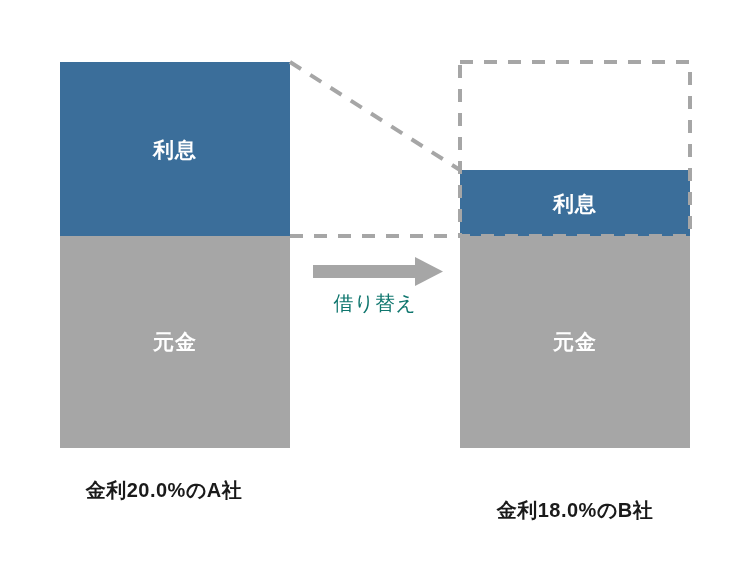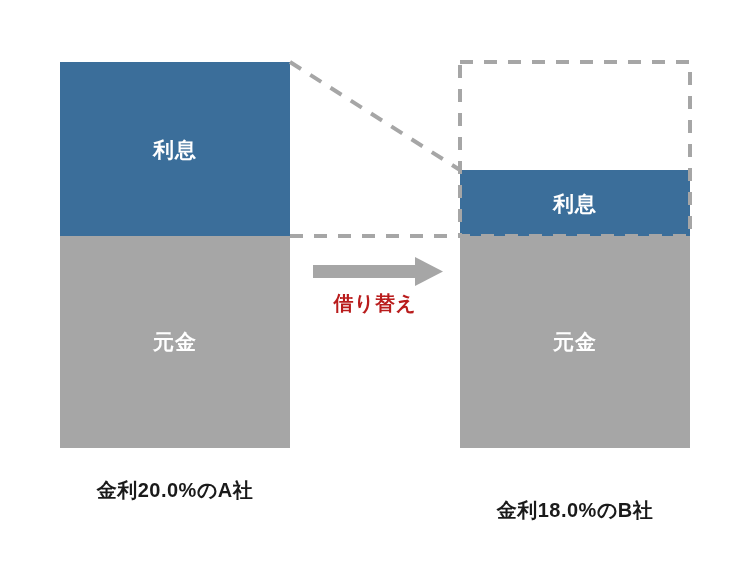--- a/index.html
+++ b/index.html
@@ -52,38 +52,38 @@
     font-weight: 700;
     letter-spacing: 0.5px;
     text-align: center;
     line-height: 1;
     white-space: nowrap;
     transform: translate(-50%, -50%);
   }
 
   .flow-label {
     position: absolute;
-    color: #b91c1c;
+    color: #0f766e;
     font-size: 20px;
-    font-weight: 700;
+    font-weight: 400;
     letter-spacing: 0.5px;
     text-align: center;
     line-height: 1;
     white-space: nowrap;
     transform: translate(-50%, -50%);
   }
 
   
   #label-interest-left { left: 175px; top: 149px; }
   #label-principal-left { left: 175px; top: 341px; }
   
   #label-interest-right { left: 575px; top: 203px; }
   #label-principal-right { left: 575px; top: 341px; }
   
-  #caption-left { left: 175px; top: 490px; }
+  #caption-left { left: 164px; top: 490px; }
   #caption-right { left: 575px; top: 510px; }
   
   #label-flow { left: 375px; top: 303px; }
 </style>
 </head>
 <body>
 
 <div id="figure">
 
   <svg id="figure-canvas" viewBox="0 0 750 576" aria-hidden="true">

